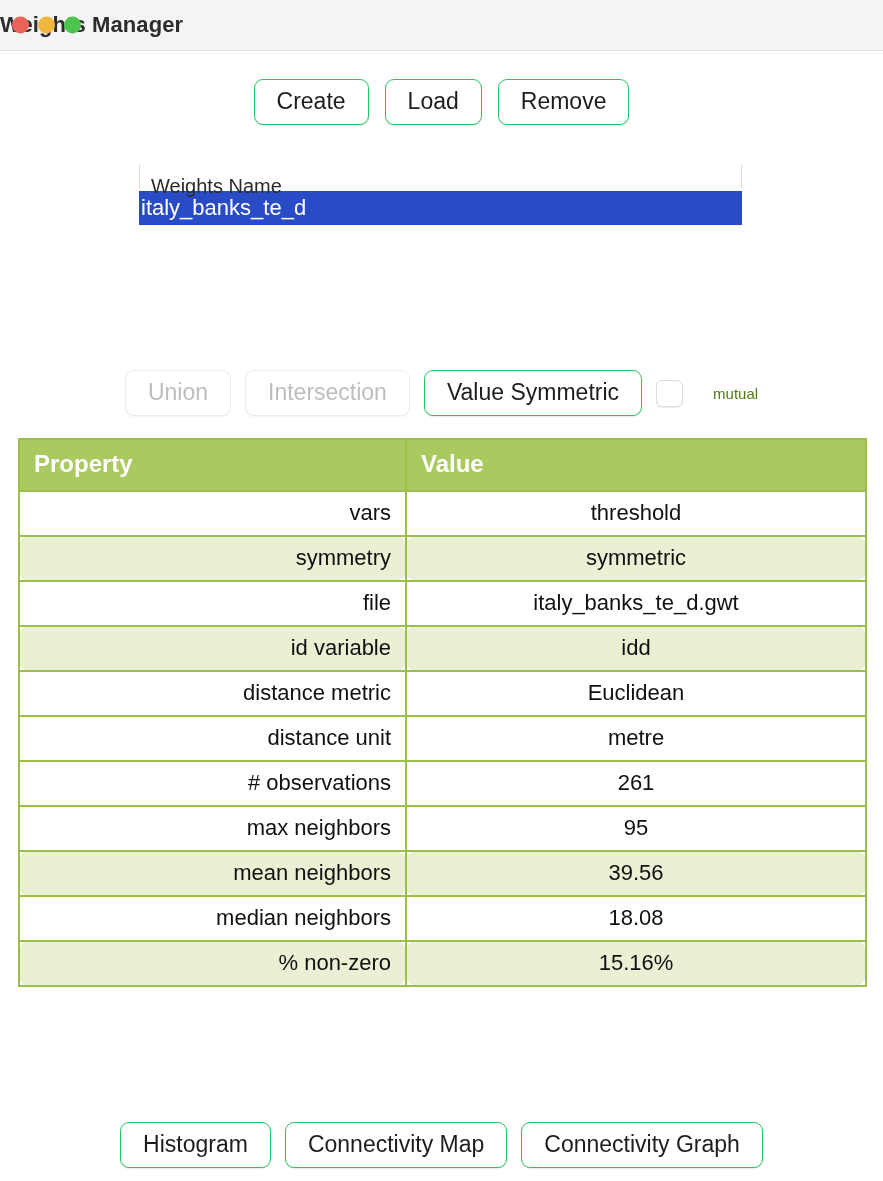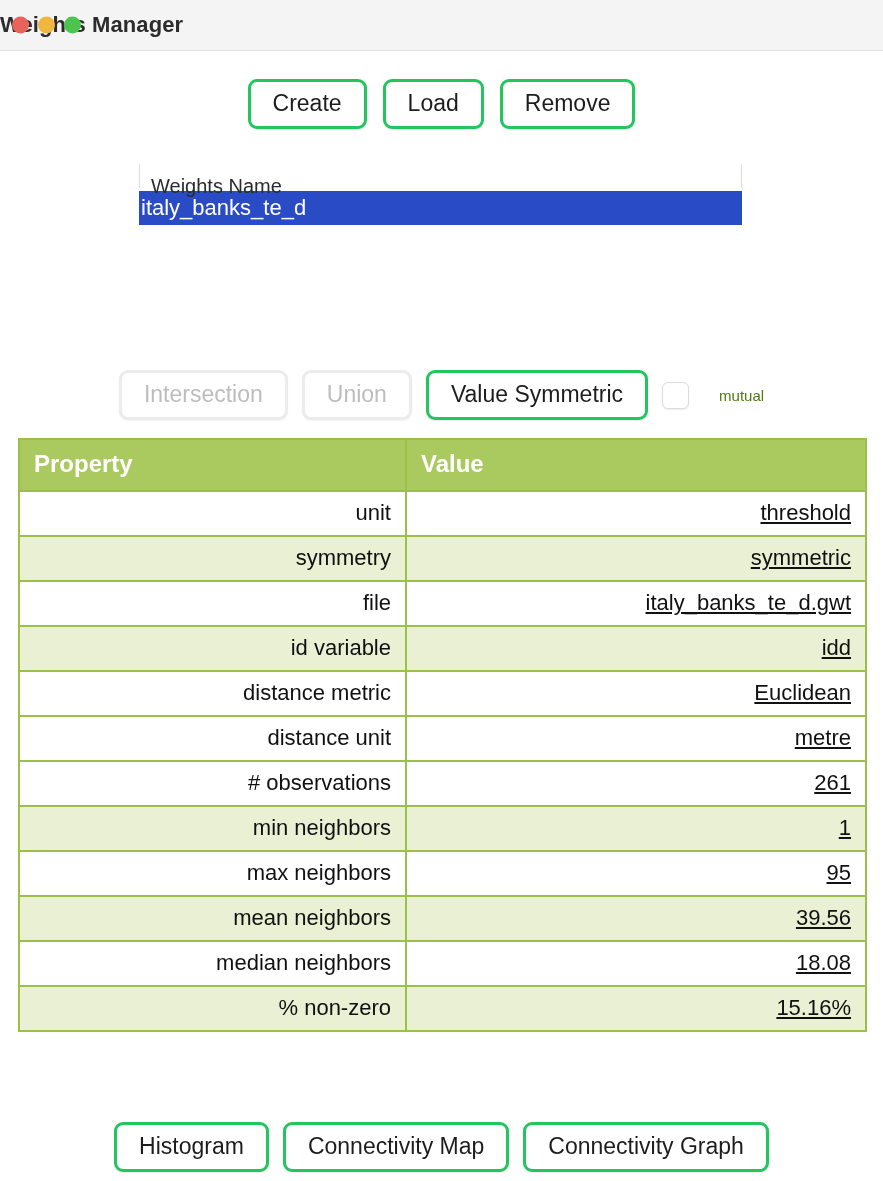--- a/index.html
+++ b/index.html
@@ -52,21 +52,21 @@
 
   
   .top-buttons {
     display: flex;
     justify-content: center;
     gap: 16px;
     margin-top: 28px;
   }
   .btn {
     background: #ffffff;
-    border: 3px solid #22c55e;
+    border: 1px solid #22c55e;
     border-radius: 9px;
     box-shadow: 0 1px 1.5px rgba(0,0,0,0.09);
     font-family: "Liberation Sans", sans-serif;
     font-size: 23px;
     color: #1d1d1d;
     padding: 8px 22px 10px 22px;
     line-height: 1.15;
     cursor: default;
     white-space: nowrap;
   }
@@ -169,23 +169,23 @@
   .prop-table td {
     font-size: 22px;
     color: #111111;
     padding: 8px 14px 9px 14px;
     border-top: 2px solid #9cbf4a;
     border-right: 2px solid #9cbf4a;
     height: 26px;
   }
   .prop-table td:last-child { border-right: none; }
   .prop-table td.prop-name { text-align: right; }
-  .prop-table td.prop-value { text-align: right; text-decoration: underline; }
+  .prop-table td.prop-value { text-align: center; }
   .prop-table tr.odd  td { background: #ffffff; }
-  .prop-table tr.even td { background: #e9f0d3; }
+  .prop-table tr.even td { background: #e9f0d3; border-radius: 10px; }
   .col-prop { width: 387px; }
 
   
   .bottom-buttons {
     position: absolute;
     left: 0;
     top: 1122px;
     width: 883px;
     display: flex;
     justify-content: center;
@@ -215,41 +215,41 @@
     <span class="divider-left"></span>
     <span class="col-title">Weights Name</span>
     <span class="divider-right"></span>
   </div>
   <div class="list-row">
     <span>italy_banks_te_d</span>
   </div>
 </div>
 
 <div class="setops">
+  <button class="btn disabled">Union</button>
   <button class="btn disabled">Intersection</button>
-  <button class="btn disabled">Union</button>
   <button class="btn">Value Symmetric</button>
   <span class="checkbox"></span>
   <span class="check-label">mutual</span>
 </div>
 
 <table class="prop-table">
   <colgroup>
     <col class="col-prop">
     <col>
   </colgroup>
   <thead>
     <tr>
       <th>Property</th>
       <th>Value</th>
     </tr>
   </thead>
   <tbody>
       <tr class="odd">
-        <td class="prop-name">unit</td>
+        <td class="prop-name">vars</td>
         <td class="prop-value">threshold</td>
       </tr>
       <tr class="even">
         <td class="prop-name">symmetry</td>
         <td class="prop-value">symmetric</td>
       </tr>
       <tr class="odd">
         <td class="prop-name">file</td>
         <td class="prop-value">italy_banks_te_d.gwt</td>
       </tr>
@@ -261,24 +261,20 @@
         <td class="prop-name">distance metric</td>
         <td class="prop-value">Euclidean</td>
       </tr>
       <tr class="odd">
         <td class="prop-name">distance unit</td>
         <td class="prop-value">metre</td>
       </tr>
       <tr class="odd">
         <td class="prop-name"># observations</td>
         <td class="prop-value">261</td>
-      </tr>
-      <tr class="even">
-        <td class="prop-name">min neighbors</td>
-        <td class="prop-value">1</td>
       </tr>
       <tr class="odd">
         <td class="prop-name">max neighbors</td>
         <td class="prop-value">95</td>
       </tr>
       <tr class="even">
         <td class="prop-name">mean neighbors</td>
         <td class="prop-value">39.56</td>
       </tr>
       <tr class="odd">

